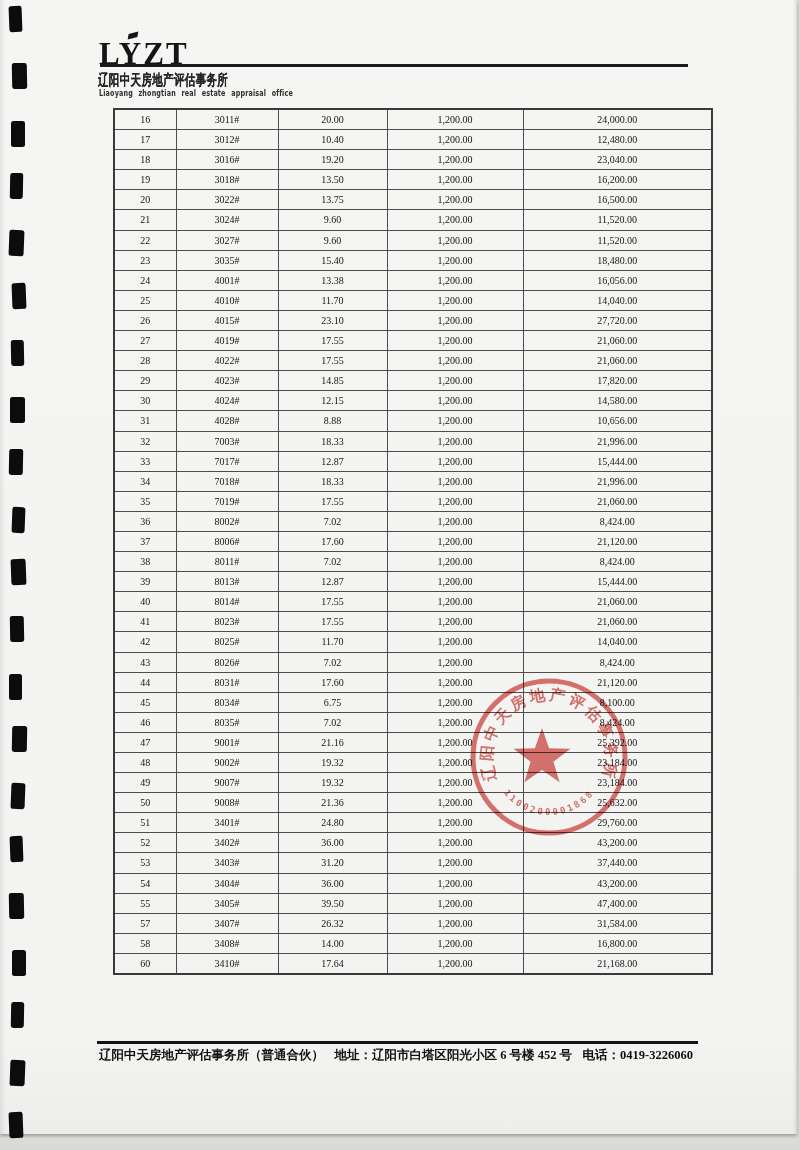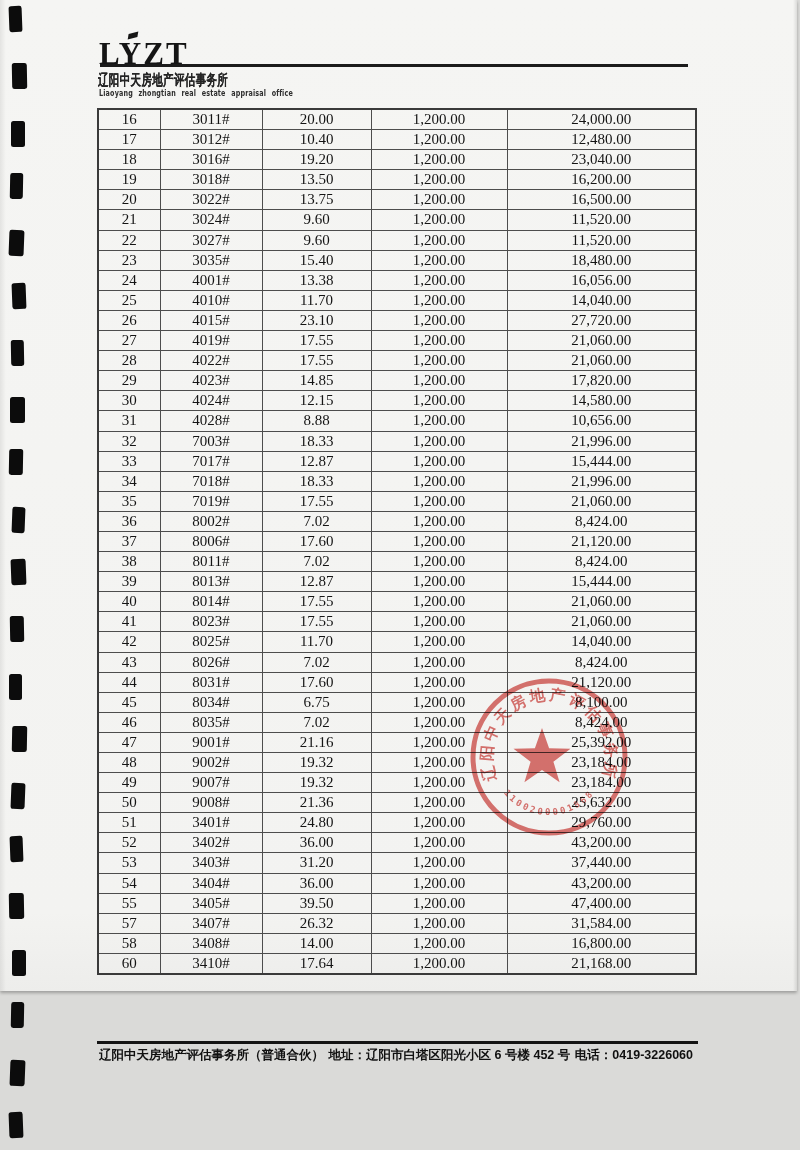--- a/index.html
+++ b/index.html
@@ -2,21 +2,21 @@
 <html><head>
 <meta charset="utf-8">
 <style>
   html,body{margin:0;padding:0;}
   body{
     width:800px;height:1150px;position:relative;overflow:hidden;
     background:#dadad8;
     font-family:"Liberation Serif","DejaVu Serif",serif;
   }
   .paper{
-    position:absolute;left:0;top:0;width:797px;height:991px;
+    position:absolute;left:0;top:0;width:797px;height:1134px;
     background:linear-gradient(180deg,#f5f5f3 0%,#f3f3f1 92%,#ededeb 100%);
     box-shadow:0 2px 3px rgba(0,0,0,.28);
   }
   .paper-right-edge{
     position:absolute;right:0;top:0;width:4px;height:100%;
     background:linear-gradient(90deg,rgba(0,0,0,0),rgba(0,0,0,.10));
   }
   .paper-left-edge{
     position:absolute;left:0;top:0;width:6px;height:100%;
     background:linear-gradient(90deg,rgba(0,0,0,.07),rgba(0,0,0,0));
@@ -45,23 +45,23 @@
     text-shadow:0 0 .4px #333;
   }
   .company-en{
     position:absolute;left:99px;top:89px;
     font-family:"DejaVu Sans","Liberation Sans",sans-serif;
     font-weight:bold;font-size:8px;color:#2e2e2e;word-spacing:4px;letter-spacing:.2px;
     transform:scaleX(.80);transform-origin:left top;white-space:nowrap;
   }
   
   .price-table{
-    position:absolute;left:97px;top:108px;width:600px;
+    position:absolute;left:113px;top:108px;width:600px;
     border-collapse:collapse;table-layout:fixed;
-    font-size:15px;color:#141414;padding-left:12px;
+    font-size:10px;color:#141414;padding-left:12px;
   }
   .price-table td{
     border:1px solid #4d4d4d;height:19.1px;line-height:19.1px;
     text-align:center;padding:0;overflow:hidden;white-space:nowrap;
   }
   .price-table{border:2px solid #3a3a3a;}
   .c0{width:62px;} .c1{width:102px;} .c2{width:109px;} .c3{width:136px;} .c4{width:189px;}
   
   .stamp{
     position:absolute;left:449px;top:657px;width:200px;height:200px;
@@ -75,21 +75,21 @@
     font-family:"DejaVu Sans Mono","Liberation Mono",monospace;
     font-size:9px;letter-spacing:2.6px;font-weight:bold;
   }
   
   .footer-rule{
     position:absolute;left:97px;top:1041px;width:601px;height:3px;background:#141414;
   }
   .footer{
     position:absolute;left:99px;top:1047px;width:594px;
     display:flex;justify-content:space-between;align-items:baseline;
-    font-family:Liberation Sans, sans-serif;
+    font-family:Liberation Serif, serif;
     font-weight:bold;font-size:12.5px;color:#101010;white-space:nowrap;
   }
 </style>
 </head>
 <body>
 
 <div class="paper">
   <div class="paper-left-edge"></div>
   <div class="paper-right-edge"></div>
 

